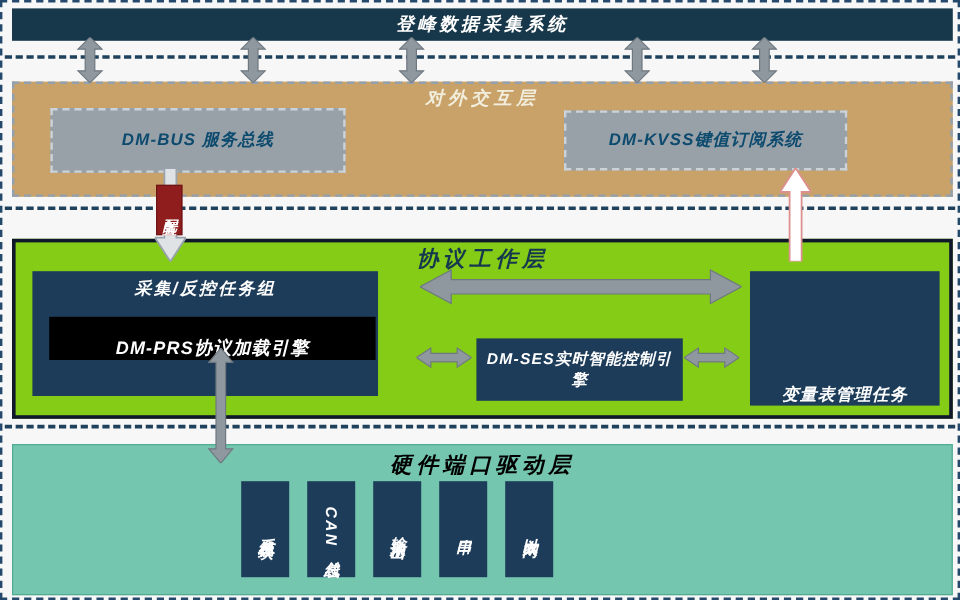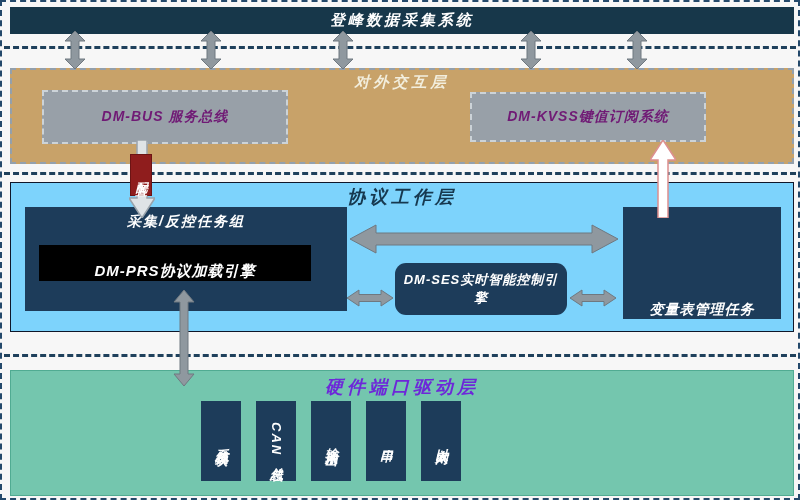--- a/index.html
+++ b/index.html
@@ -15,37 +15,37 @@
   .top-bar{
     left:8px;top:5px;width:784px;height:27px;background:#17374a;
     display:flex;align-items:center;justify-content:center;
     color:#ffffff;font-weight:bold;font-size:15px;letter-spacing:3px;
   }
   .tan-layer{left:8px;top:66px;width:784px;height:96px;background:#c8a269;border:2px dashed #93a0ad;}
   .tan-title{position:absolute;left:0;right:0;top:3px;text-align:center;color:#f2eedd;font-weight:bold;font-size:15px;letter-spacing:4px;}
   .gray-box{
     position:absolute;box-sizing:border-box;background:#98a0a8;border:2px dashed #ccd3d8;
     display:flex;align-items:center;justify-content:center;
-    color:#701a75;font-weight:bold;font-size:14px;letter-spacing:1px;
+    color:#0c4a6e;font-weight:bold;font-size:14px;letter-spacing:1px;
   }
   .dm-bus{left:30px;top:20px;width:246px;height:54px;}
   .dm-kvss{left:458px;top:22px;width:236px;height:50px;}
-  .teal-layer{left:8px;top:180px;width:784px;height:150px;background:#7dd3fc;border:1px solid #0f172a;}
+  .teal-layer{left:8px;top:197px;width:784px;height:150px;background:#84cc16;border:3px solid #0f172a;}
   .layer-title{position:absolute;left:0;right:0;top:2px;text-align:center;color:#16384f;font-weight:bold;font-size:18px;letter-spacing:4px;}
   .navy-box{position:absolute;box-sizing:border-box;background:#1d3c5a;color:#ffffff;font-weight:bold;}
-  .task-group{left:14px;top:24px;width:322px;height:104px;}
+  .task-group{left:14px;top:24px;width:288px;height:104px;}
   .task-group-label{position:absolute;left:0;right:0;top:6px;text-align:center;font-size:14px;letter-spacing:2px;}
   .prs-box{position:absolute;left:14px;top:38px;width:272px;height:36px;background:#000000;
     display:flex;align-items:flex-end;justify-content:center;color:#fff;font-weight:bold;font-size:15px;letter-spacing:1px;}
   .ses-box{left:384px;top:80px;width:172px;height:52px;display:flex;align-items:center;justify-content:center;
-    text-align:center;font-size:13px;line-height:1.35;letter-spacing:1px;padding:2px;border-radius:11px;}
+    text-align:center;font-size:13px;line-height:1.35;letter-spacing:1px;padding:2px;}
   .var-table{left:612px;top:24px;width:158px;height:112px;display:flex;align-items:flex-end;justify-content:center;
     text-align:center;font-size:14px;letter-spacing:1px;}
   .green-layer{left:8px;top:368px;width:784px;height:126px;background:#74c6ae;border:1px solid #50ab92;}
-  .hw-title{position:absolute;left:0;right:0;top:4px;text-align:center;color:#6d28d9;font-weight:bold;font-size:18px;letter-spacing:4px;}
+  .hw-title{position:absolute;left:0;right:0;top:4px;text-align:center;color:#000000;font-weight:bold;font-size:18px;letter-spacing:4px;}
   .module{
     position:absolute;top:30px;width:40px;height:80px;background:#1d3c5a;
     display:flex;align-items:center;justify-content:center;
     color:#ffffff;font-weight:bold;font-size:13px;letter-spacing:2px;
     writing-mode:vertical-rl;
   }
   .m0{left:190px;} .m1{left:245px;} .m2{left:300px;} .m3{left:355px;} .m4{left:410px;}
   .arrow{position:absolute;z-index:5;line-height:0;}
   .red-tag{
     position:absolute;left:128px;top:152px;width:22px;height:42px;z-index:7;

